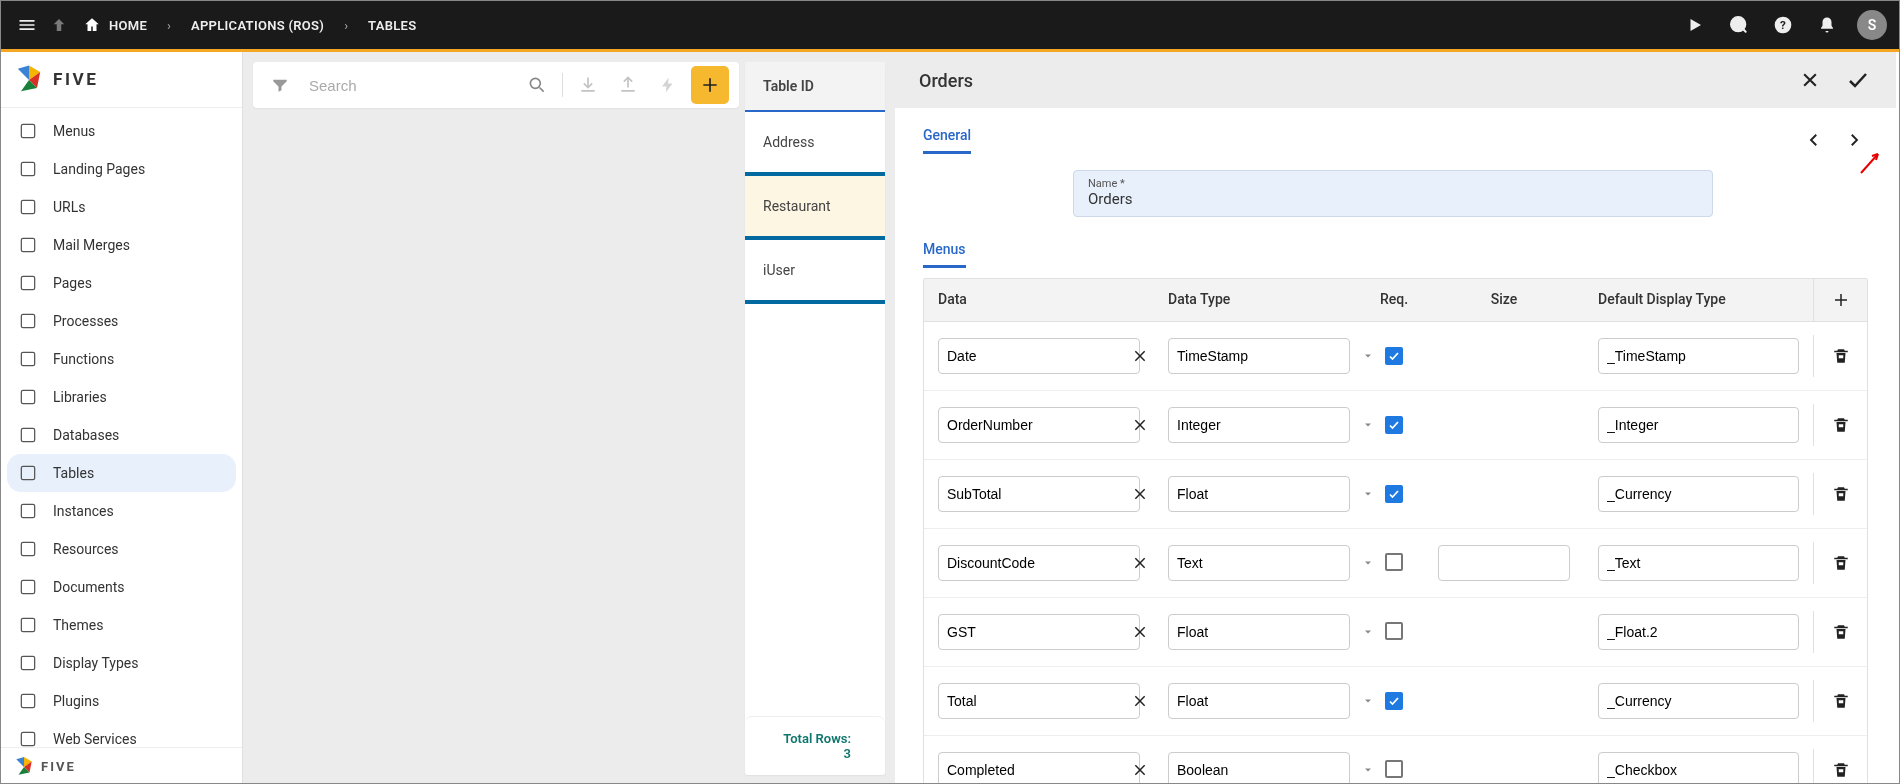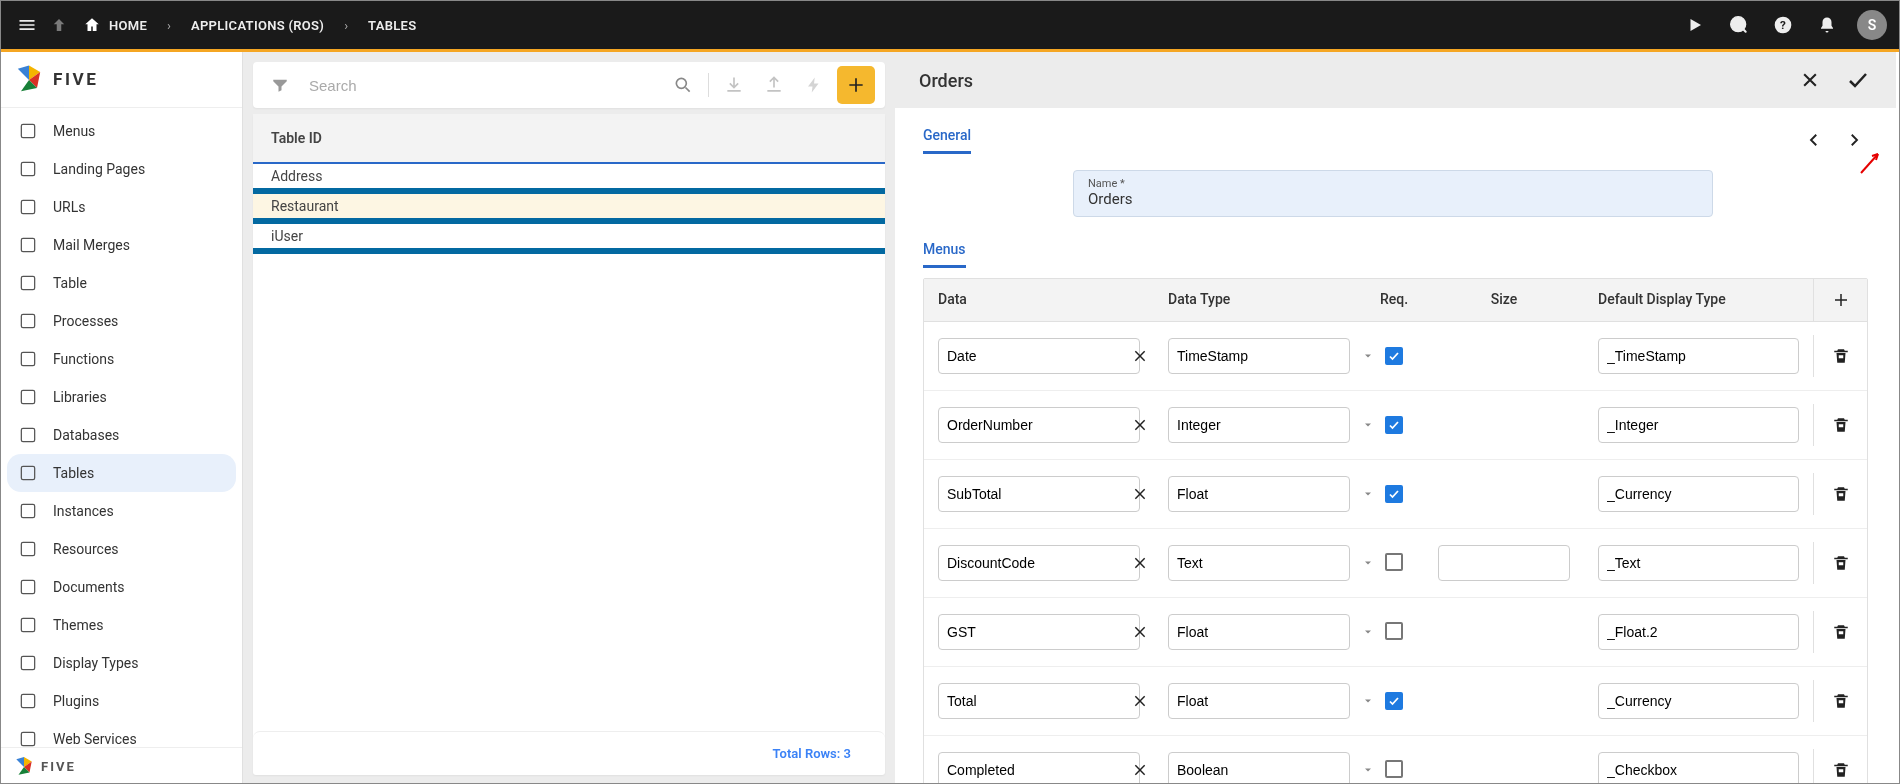--- a/index.html
+++ b/index.html
@@ -22,34 +22,34 @@
 
 .sidebar { width: 242px; border-right: 1px solid #e0e0e0; display: flex; flex-direction: column; background: #fff; }
 .logo-row { height: 56px; display: flex; align-items: center; padding: 0 12px; border-bottom: 1px solid #eee; }
 .nav-list { flex: 1; overflow-y: auto; padding: 4px 6px; }
 .nav-item { display: flex; align-items: center; gap: 14px; padding: 8px 10px; border-radius: 14px; cursor: pointer; font-size: 14px; color: #333; }
 .nav-item.active { background: #e8f0fb; }
 .nav-icon { width: 22px; height: 22px; display: flex; align-items: center; justify-content: center; color: #555; }
 .sidebar-footer { height: 38px; border-top: 1px solid #eee; display: flex; align-items: center; padding: 0 12px; }
 
 
-.middle { width: 652px; background: #ececec; padding: 10px; display: flex; flex-direction: column; gap: 6px; }
+.middle { width: 652px; background: #ececec; padding: 10px; display: flex; gap: 6px; }
 .search-bar { background: #fff; border-radius: 4px; height: 46px; display: flex; align-items: center; padding: 0 10px; box-shadow: 0 1px 2px rgba(0,0,0,.05); gap: 6px; }
 .search-input { flex: 1; border: none; outline: none; font-size: 15px; padding: 6px; }
 .search-input::placeholder { color: #aaa; }
 .search-iconbtn { width: 34px; height: 34px; display: flex; align-items: center; justify-content: center; cursor: pointer; color: #888; }
 .search-divider { width: 1px; height: 24px; background: #ddd; margin: 0 2px; }
 .add-btn { width: 38px; height: 38px; background: #f5b82e; border-radius: 5px; display: flex; align-items: center; justify-content: center; cursor: pointer; }
 .add-btn svg { fill: #222; }
 
 .table-list { background: #fff; border-radius: 3px; flex: 1; display: flex; flex-direction: column; box-shadow: 0 1px 2px rgba(0,0,0,.05); }
 .table-list-header { padding: 16px 18px; font-weight: 600; font-size: 14px; border-bottom: 2px solid #2968c8; background: #f3f3f3; color: #444; }
-.table-row { padding: 4px 18px; border-bottom: 6px solid #0369a1; cursor: pointer; font-size: 14px; color: #444; }
+.table-row { padding: 22px 18px; border-bottom: 4px solid #0369a1; cursor: pointer; font-size: 14px; color: #444; }
 .table-row.highlight { background: #fdf6e3; }
-.table-list-footer { margin-top: auto; padding: 14px 34px; text-align: right; font-weight: 600; font-size: 13px; color: #3b82f6; border-top: 1px solid #eee; border-radius: 7px; }
+.table-list-footer { margin-top: auto; padding: 14px 34px; text-align: right; font-weight: 600; font-size: 13px; color: #0f766e; border-top: 1px solid #eee; border-radius: 7px; }
 
 
 .detail { flex: 1; background: #ececec; display: flex; flex-direction: column; padding: 0; margin-right: 3px; }
 .detail-header { height: 56px; display: flex; align-items: center; padding: 0 24px; font-size: 18px; font-weight: 500; color: #333; }
 .detail-header-actions { margin-left: auto; display: flex; gap: 20px; }
 .hdr-icon { cursor: pointer; display: flex; align-items: center; justify-content: center; width: 28px; height: 28px; }
 
 .detail-body { background: #fff; flex: 1; padding: 18px 28px; overflow: auto; position: relative; }
 .section-head { display: flex; align-items: center; }
 .section-title { color: #2968c8; font-size: 14px; font-weight: 500; padding-bottom: 8px; border-bottom: 3px solid #2968c8; display: inline-block; }
@@ -198,21 +198,21 @@
             </svg>
           </div>
           <span>Mail Merges</span>
         </div>
         <div class="nav-item">
           <div class="nav-icon">
             <svg width="20" height="20" viewBox="0 0 24 24" fill="none" stroke="#555" stroke-width="1.5">
               <rect x="4" y="4" width="16" height="16" rx="2"></rect>
             </svg>
           </div>
-          <span>Table</span>
+          <span>Pages</span>
         </div>
         <div class="nav-item">
           <div class="nav-icon">
             <svg width="20" height="20" viewBox="0 0 24 24" fill="none" stroke="#555" stroke-width="1.5">
               <rect x="4" y="4" width="16" height="16" rx="2"></rect>
             </svg>
           </div>
           <span>Processes</span>
         </div>
         <div class="nav-item">

